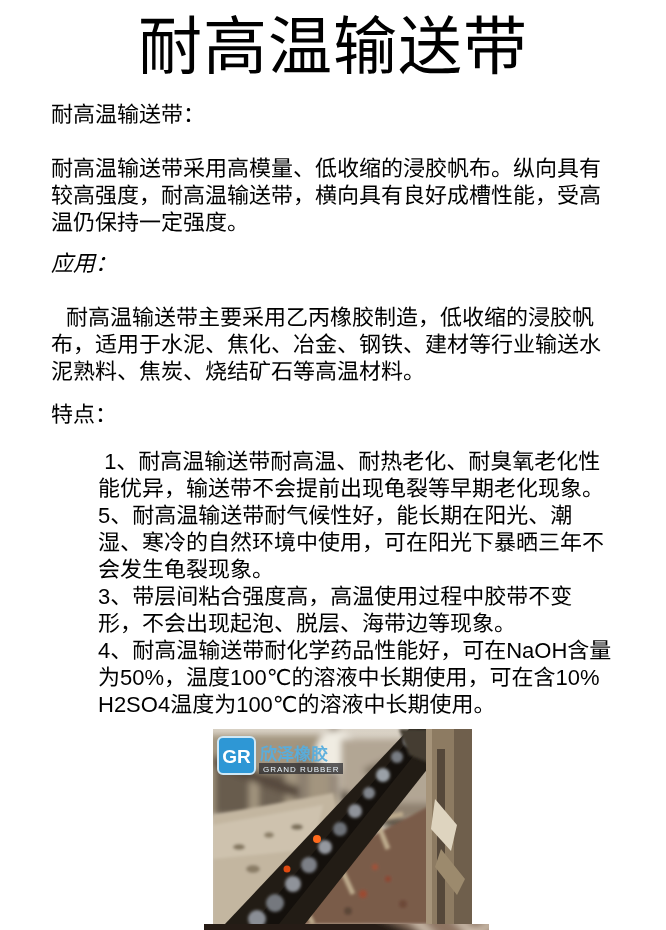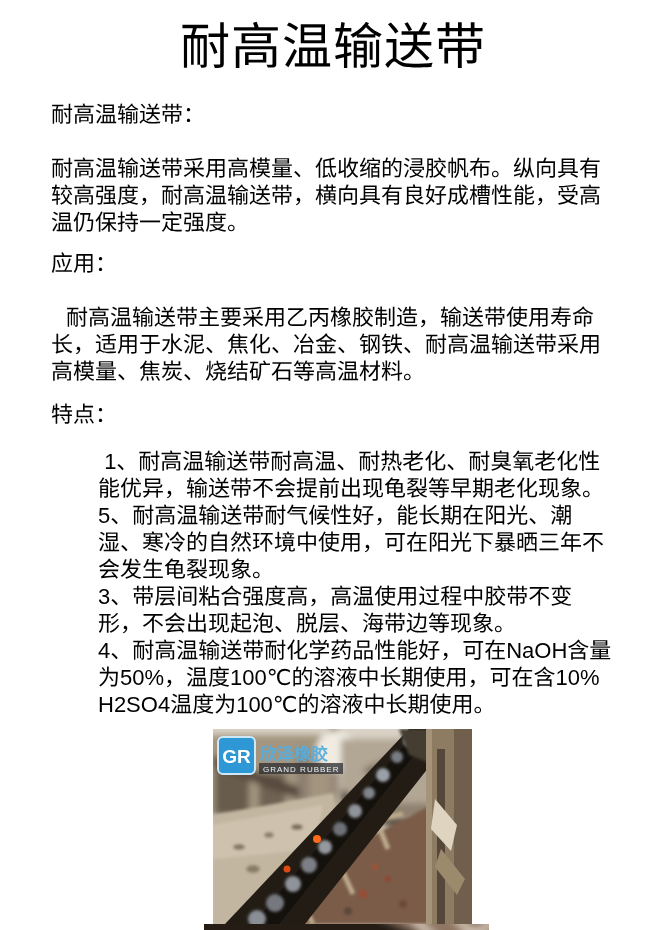--- a/index.html
+++ b/index.html
@@ -6,32 +6,32 @@
   body {
     width: 666px; height: 930px;
     background: #ffffff;
     overflow: hidden;
     font-family: "Liberation Sans", "DejaVu Sans", sans-serif;
     color: #000000;
   }
   .page { width: 666px; height: 930px; position: relative; }
   h1.title {
     margin: 0; padding-top: 14px;
-    font-size: 50px; line-height: 66px;
+    font-size: 64px; line-height: 66px;
     font-weight: 500; text-align: center;
     letter-spacing: 1px; color: #000;
   }
   .content {
     padding: 0 51px;
     font-size: 22px; line-height: 27px;
   }
   .content p { margin: 0; white-space: pre-wrap; word-break: break-all; }
   .mt-label1 { margin-top: 21px !important; }
   .mt-blank  { margin-top: 27px !important; }
-  .mt-14     { margin-top: 14px !important; }
+  .mt-14     { margin-top: 14px !important; font-style: italic; }
   .mt-16     { margin-top: 16px !important; }
   .mt-20     { margin-top: 20px !important; margin-left: 47px; }
   .indented  { text-indent: 15px; }
   .photos {
     margin-top: 11px; margin-left: 27px;
     display: flex; align-items: center; flex-direction: column;
   }
   .photo { height: 195px; overflow: hidden; flex: none; font-size: 0; }
   .photo.left  { width: 259px; margin-right: 8px; }
   .photo.right { width: 285px; }
@@ -42,21 +42,21 @@
 
 <div class="page">
 
   <h1 class="title">耐高温输送带</h1>
 
   <div class="content">
     <p class="mt-label1">耐高温输送带：</p>
     <p class="mt-blank">耐高温输送带采用高模量、低收缩的浸胶帆布。纵向具有较高强度，耐高温输送带，横向具有良好成槽性能，受高温仍保持一定强度。</p>
 
     <p class="mt-14">应用：</p>
-    <p class="mt-blank indented">耐高温输送带主要采用乙丙橡胶制造，输送带使用寿命长，适用于水泥、焦化、冶金、钢铁、耐高温输送带采用高模量、焦炭、烧结矿石等高温材料。</p>
+    <p class="mt-blank indented">耐高温输送带主要采用乙丙橡胶制造，低收缩的浸胶帆布，适用于水泥、焦化、冶金、钢铁、建材等行业输送水泥熟料、焦炭、烧结矿石等高温材料。</p>
 
     <p class="mt-16">特点：</p>
     <div class="mt-20">
       <p> 1、耐高温输送带耐高温、耐热老化、耐臭氧老化性能优异，输送带不会提前出现龟裂等早期老化现象。</p>
       <p>5、耐高温输送带耐气候性好，能长期在阳光、潮湿、寒冷的自然环境中使用，可在阳光下暴晒三年不会发生龟裂现象。</p>
       <p>3、带层间粘合强度高，高温使用过程中胶带不变形，不会出现起泡、脱层、海带边等现象。</p>
       <p>4、耐高温输送带耐化学药品性能好，可在NaOH含量为50%，温度100℃的溶液中长期使用，可在含10%H2SO4温度为100℃的溶液中长期使用。</p>
     </div>
 
     <div class="photos">

